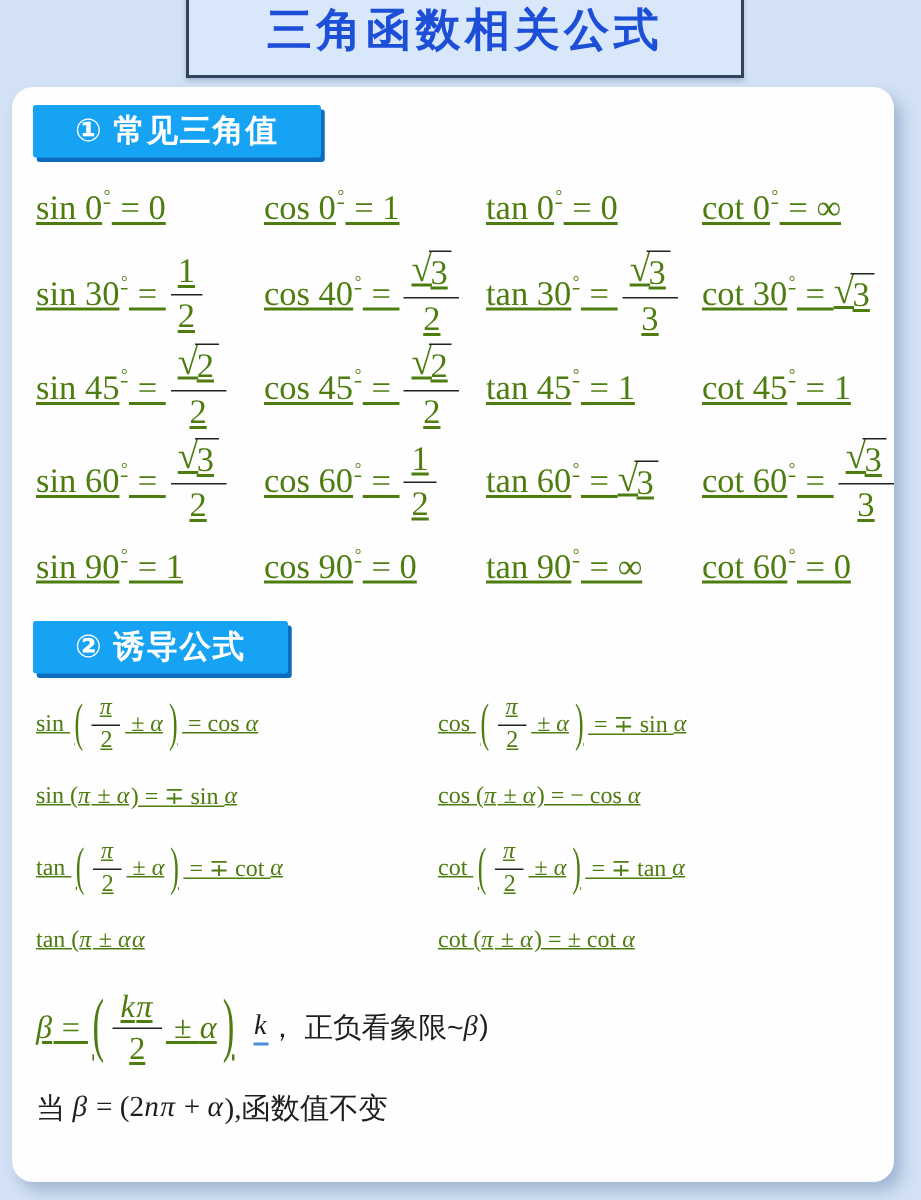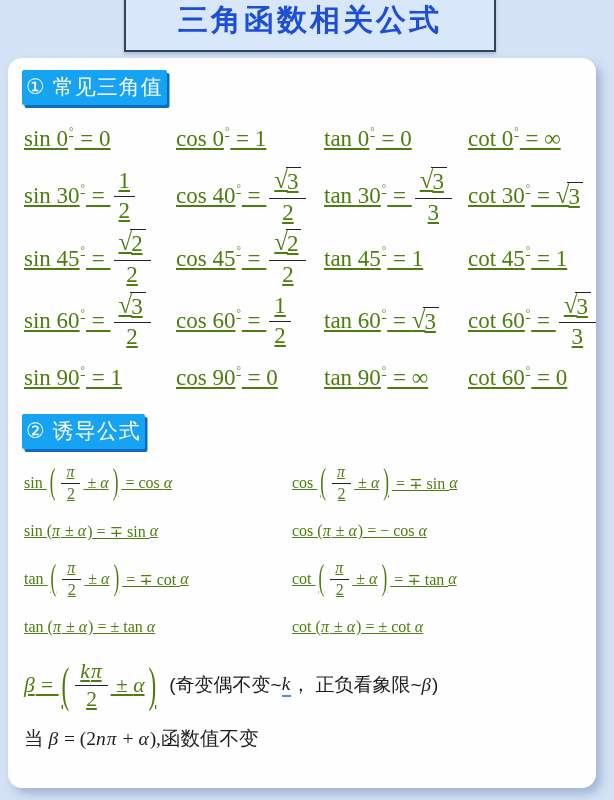--- a/index.html
+++ b/index.html
@@ -22,22 +22,22 @@
   
   .card {
     position:absolute; left:8px; top:58px; width:588px; height:730px;
     background:#fefefe; border-radius:14px;
     box-shadow:5px 6px 10px rgba(120,145,182,.55);
     padding:12px 0 0 16px; box-sizing:border-box;
   }
   .badge {
     display:inline-block; margin-left:-2px;
     background:#17a3f3; color:#fff;
-    font-size:21px; font-weight:400; letter-spacing:1px;
-    padding:3px 4px 4px; border-radius:2px;
+    font-size:21px; font-weight:700; letter-spacing:1px;
+    padding:3px 28px 4px; border-radius:2px;
     box-shadow:2.5px 3px 0 #0c6cc0;
   }
   .badge.second { margin-top:8px; }
   
   .math { color:#4d7c0f; font-family:"Liberation Serif","DejaVu Serif",serif;text-decoration:underline; }
   .t { white-space:pre; }
   .iv { font-style:italic; font-family:"Liberation Serif","DejaVu Serif",serif; padding-right:1px; }
   .deg { font-size:.48em; position:relative; top:-.75em; margin:0 1px 0 1px; }
   .frac { display:inline-flex; flex-direction:column; align-items:center; line-height:1.12; margin:0 3px; }
   .frac .num { border-bottom:1.6px solid #222; padding:0 5px 2px; display:flex; justify-content:center; align-items:flex-end; }
@@ -363,21 +363,20 @@
             <span class="t"> = ∓ tan </span>
             <span class="iv t">α</span>
           </div>
         </div>
         <div class="frow">
           <div class="fcell">
             <span class="t">tan (</span>
             <span class="iv t">π</span>
             <span class="t"> ± </span>
             <span class="iv t">α</span>
-            <span class="t">) = ± tan </span>
             <span class="iv t">α</span>
           </div>
           <div class="fcell">
             <span class="t">cot (</span>
             <span class="iv t">π</span>
             <span class="t"> ± </span>
             <span class="iv t">α</span>
             <span class="t">) = ± cot </span>
             <span class="iv t">α</span>
           </div>
@@ -398,21 +397,20 @@
                 </span>
                 <span class="den"><span class="t">2</span></span>
               </span>
               <span class="t"> ± </span>
               <span class="iv t">α</span>
             </span>
             <span class="bp">)</span>
           </span>
         </span>
       <span class="beta-note">
-          <span class="t">(奇变偶不变~</span>
           <span class="uk iv"><span class="t">k</span></span>
           <span class="t">， 正负看象限~</span>
           <span class="iv t">β</span>
           <span class="t">)</span>
         </span>
     </div>
 
     <div class="last-line">
         <span class="t">当 </span>
         <span class="iv t">β</span>

